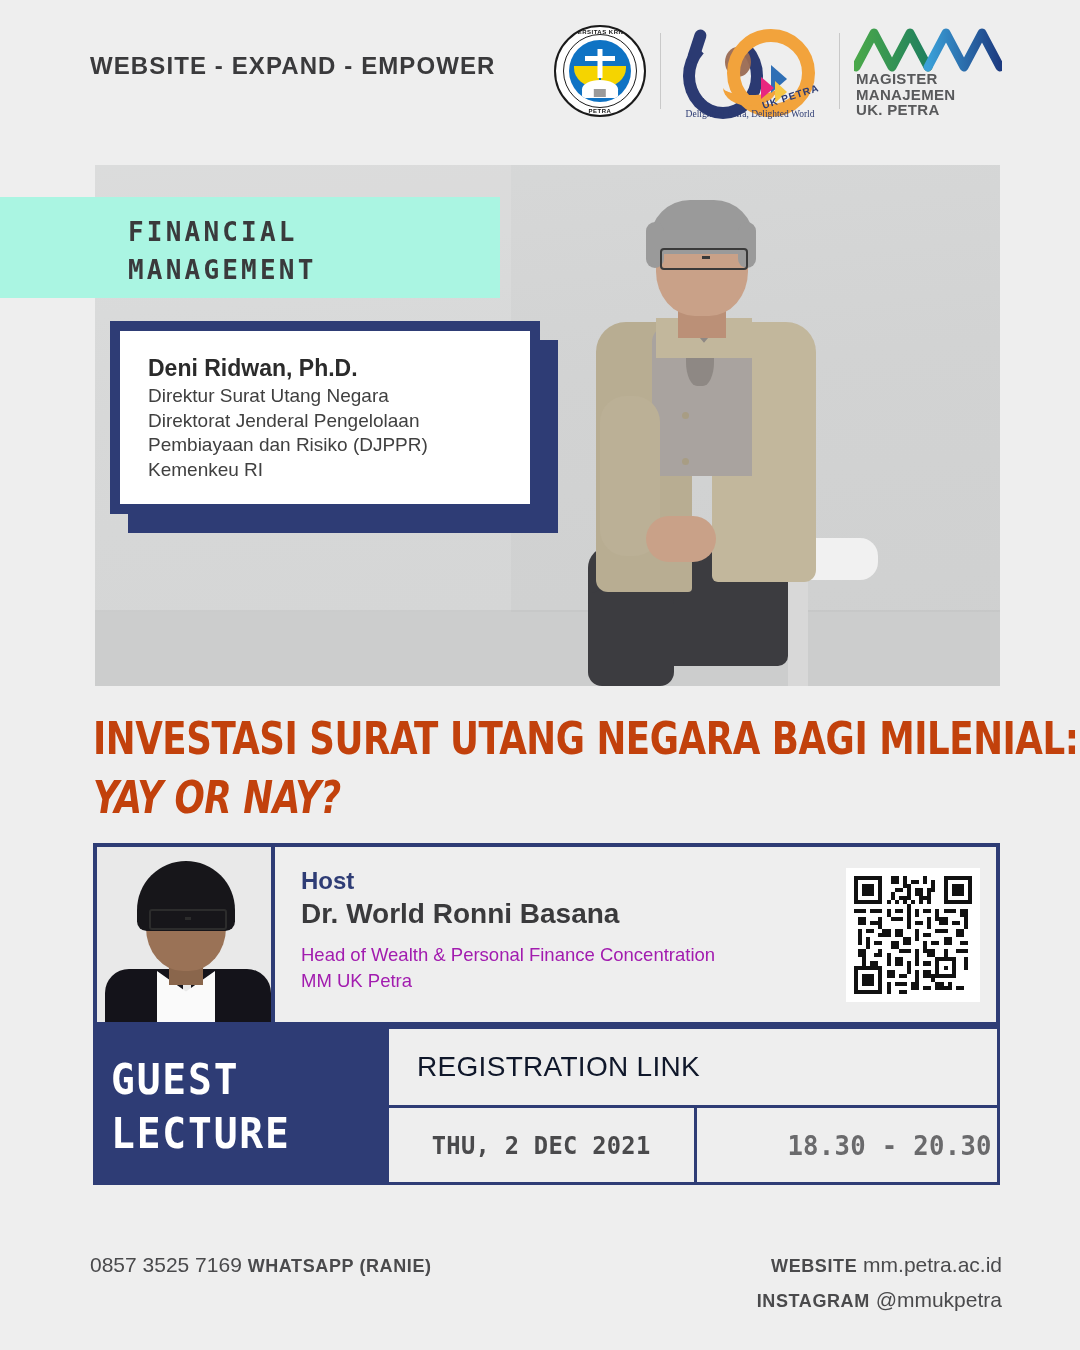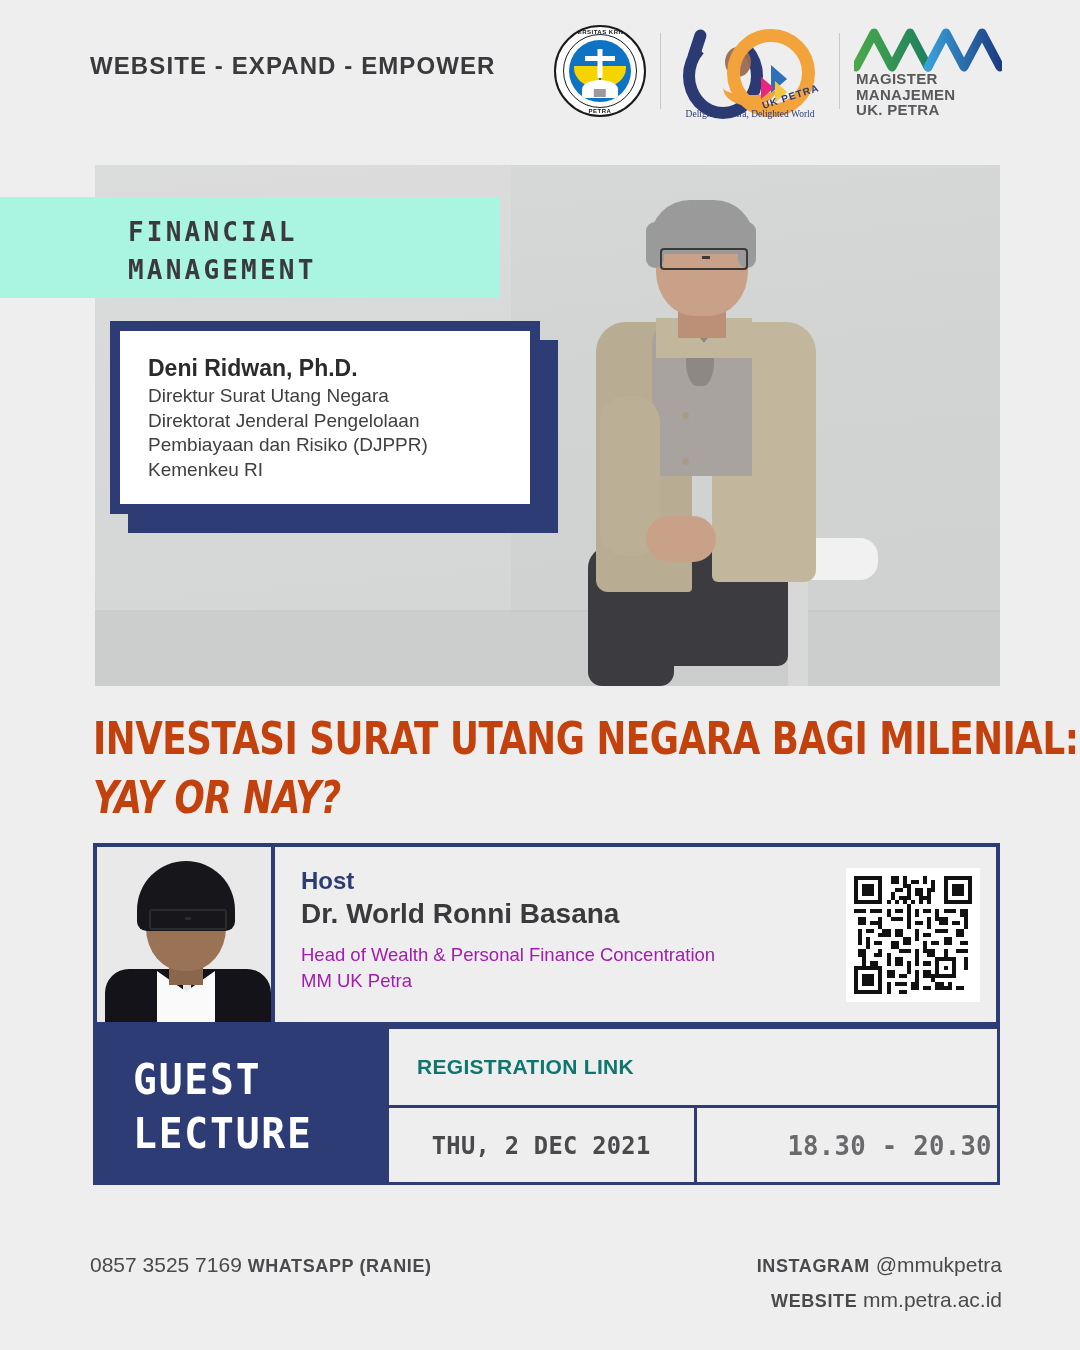--- a/index.html
+++ b/index.html
@@ -164,36 +164,36 @@
   .host-sub{font-size:18.5px;color:#a21caf;line-height:26px;white-space:pre-line;margin-top:11px;}
 
   .qrwrap{flex:0 0 auto;width:166px;display:flex;align-items:center;justify-content:center;}
   .qr{width:134px;height:134px;background:#fff;padding:8px;box-sizing:border-box;}
   .qr svg{display:block;}
 
   
   .lower{position:absolute;left:93px;top:1026px;width:907px;height:159px;display:flex;}
   .gl{
     width:293px;flex:0 0 auto;background:#2e3c75;color:#ffffff;
-    display:flex;flex-direction:column;justify-content:center;padding-left:40px;box-sizing:border-box;
+    display:flex;flex-direction:column;justify-content:center;padding-left:18px;box-sizing:border-box;
   }
   .gl span{
     font-family:"DejaVu Sans Mono", monospace;
     font-size:43px;font-weight:700;letter-spacing:2px;line-height:54px;
     transform:scaleX(.92);transform-origin:left center;display:block;
   }
   .rightgrid{flex:1 1 auto;display:flex;flex-direction:column;}
   .row1{display:flex;height:82px;}
   .row2{display:flex;height:77px;}
   .cell{
     border:3px solid #2e3c75;box-sizing:border-box;background:#eeeeee;
     display:flex;flex-direction:column;justify-content:center;
   }
   .c-reg{flex:1 1 auto;padding-left:28px;}
-  .c-reg .lbl{font-size:21px;font-weight:700;color:#0f766e;letter-spacing:.3px;}
+  .c-reg .lbl{font-size:28px;font-weight:400;color:#0f172a;letter-spacing:.3px;}
   .c-reg .val{font-size:19px;color:#3a3a3c;margin-top:3px;}
   .c-open{width:172px;flex:0 0 auto;align-items:center;margin-left:-3px;}
   .c-open span{
     font-family:"DejaVu Sans Mono", monospace;
     font-size:21px;font-weight:700;color:#2e3c75;line-height:26px;text-align:center;
     letter-spacing:.5px;transform:scaleX(.9);
   }
   .c-date{flex:1 1 auto;align-items:center;margin-top:-3px;}
   .c-date span{
     font-family:"DejaVu Sans Mono", monospace;
@@ -485,22 +485,22 @@
 
   <div class="foot-l">
     <div class="fline">
       <span>0857 3525 7169</span>
       <b>WHATSAPP (RANIE)</b>
     </div>
   </div>
 
   <div class="foot-r">
     <div class="fline">
+      <b>WEBSITE</b>
+      <span>mm.petra.ac.id</span>
+    </div>
+    <div class="fline">
       <b>INSTAGRAM</b>
       <span>@mmukpetra</span>
     </div>
-    <div class="fline">
-      <b>WEBSITE</b>
-      <span>mm.petra.ac.id</span>
-    </div>
   </div>
 
 </div>
 
 </body></html>

